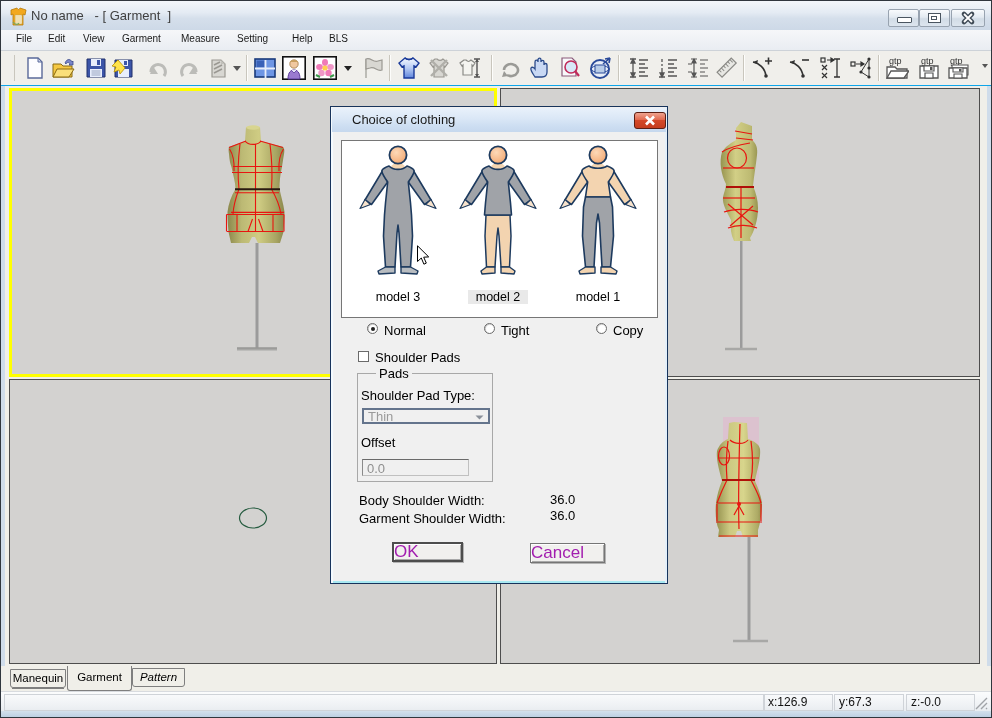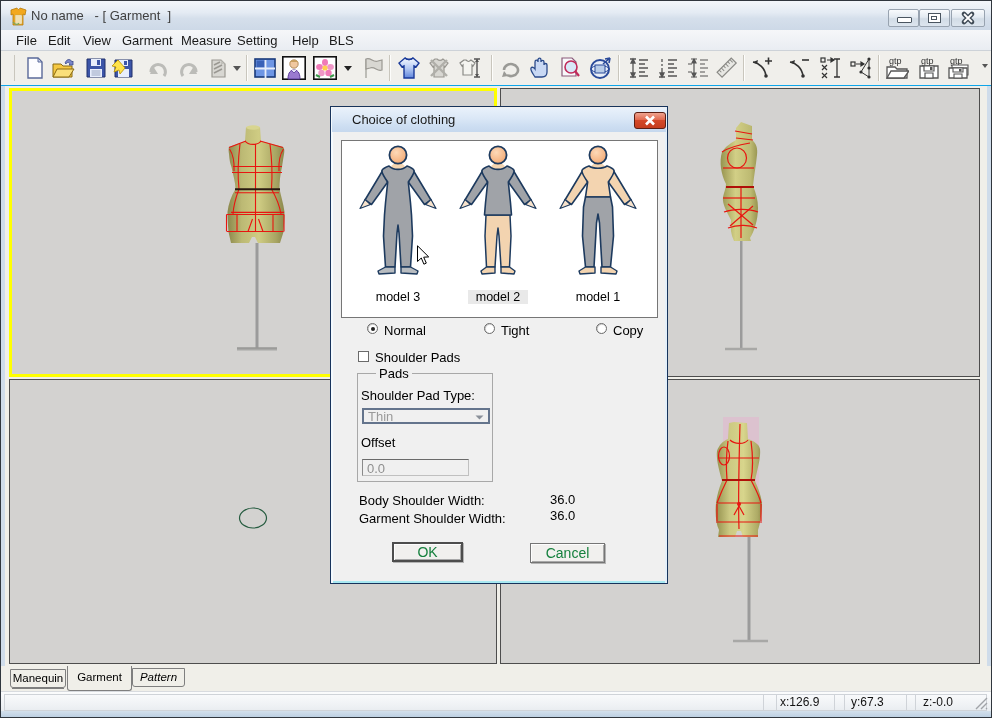--- a/index.html
+++ b/index.html
@@ -9,41 +9,41 @@
   
   #winborder{left:0;top:0;width:990px;height:716px;border:1px solid #30363d;
      background:#cfdcea;}
   #titlebar{left:1px;top:1px;width:990px;height:29px;
      background:linear-gradient(#f3f6fa 0%,#e4ebf3 40%,#d5dfeb 60%,#cdd9e7 100%);}
   #titletext{left:31px;top:8px;font-size:13px;color:#404040;}
   .capbtn{top:9px;height:16px;border:1px solid #98a3b0;border-radius:2px;
      background:linear-gradient(#f8fafc,#e3eaf1 45%,#d2dce6 55%,#dde5ee);}
   #menubar{left:1px;top:30px;width:990px;height:20px;
      background:linear-gradient(#f6f7f9,#e9edf2);border-bottom:1px solid #cdd2d8;}
-  .menuitem{position:absolute;top:3px;font-size:13px;color:#1a1a1a;}
+  .menuitem{position:absolute;top:3px;font-size:10px;color:#1a1a1a;}
   #toolbar{left:1px;top:51px;width:990px;height:34px;background:#f0efeb;
      border-bottom:1px solid #0ea5e9;}
   .tbsep{position:absolute;top:4px;width:1px;height:26px;background:#c9c6bd;border-right:1px solid #fdfdfb;}
   .ticon{position:absolute;top:5px;width:24px;height:24px;}
   
   #workspace{left:5px;top:86px;width:982px;height:580px;background:#f0efe9;}
   .vp{position:absolute;background:#d3d2d0;}
   #vpTL{left:4px;top:2px;width:482px;height:283px;border:3px solid #ffff00;}
   #vpTR{left:495px;top:2px;width:478px;height:287px;border:1px solid #4d4d4d;}
   #vpBL{left:4px;top:293px;width:486px;height:283px;border:1px solid #4d4d4d;}
   #vpBR{left:495px;top:293px;width:478px;height:283px;border:1px solid #4d4d4d;}
   
   #tabstrip{left:1px;top:666px;width:990px;height:25px;background:#f0efe9;}
   .tab{position:absolute;font-size:11.5px;text-align:center;background:#f0efe9;
        border:1px solid #7f7f7f;border-bottom-left-radius:3px;border-bottom-right-radius:3px;}
   
   #statusbar{left:1px;top:691px;width:990px;height:20px;
      background:linear-gradient(#fbfcfd,#eef1f4 70%,#e7ebef);border-top:1px solid #d8dbdf;}
   .scell{position:absolute;top:2px;height:15px;border:1px solid #cfd3d8;
-     font-size:12px;color:#111;padding-left:16px;background:transparent;}
+     font-size:12px;color:#111;padding-left:4px;background:transparent;}
   #botframe{left:1px;top:711px;width:990px;height:6px;
      background:linear-gradient(#d3e0ec,#bdd0e2);}
   
   #dialog{left:330px;top:106px;width:336px;height:476px;border:1px solid #17335b;
      background:#f0f0f0;
      box-shadow:inset -2px 0 0 #e4f0fa, inset 2px 0 0 #f4fafe, inset 0 -2px 0 #a8e9f2;}
   #dlgtitle{left:1px;top:1px;width:334px;height:24px;font-size:13px;color:#1a1a1a;
      padding-left:20px;line-height:24px;box-sizing:border-box;
      background:linear-gradient(#e9f1fb 0%,#dae7f6 45%,#cddef2 75%,#c6d8ee 100%);}
   #dlgclose{left:303px;top:5px;width:32px;height:17px;}
@@ -56,21 +56,21 @@
   .rdot{position:absolute;left:2.5px;top:2.5px;width:4px;height:4px;border-radius:50%;background:#222;}
   .checkbox{width:9px;height:9px;background:#fff;border:1px solid #6a6a6a;}
   #padsbox{left:26px;top:266px;width:134px;height:107px;border:1px solid #a8a8a8;}
   #combo{left:31px;top:301px;width:120px;height:11px;border:2px solid #64748c;background:#f0f0f0;
      font-size:13px;color:#9a9a9a;padding:1px 0 0 4px;line-height:11px;}
   #comboarr{position:absolute;right:3px;top:3px;width:12px;height:8px;background:#f0f0f0;
      text-align:center;line-height:6px;}
   #offinput{left:31px;top:352px;width:101px;height:14px;background:#f0f0f0;
      border:1px solid #c0c0c0;border-top:1px solid #6a6a6a;border-left:1px solid #8a8a8a;
      font-size:13px;color:#8f8f8f;padding:1px 0 0 4px;}
-  .btn{background:#f1f0ee;font-size:14px;text-align:center;color:#15803d;
+  .btn{background:#f1f0ee;font-size:17px;text-align:left;color:#a21caf;
      box-shadow:inset 1px 1px 0 #fdfdfd,inset -1px -1px 0 #a8a8a8, 1px 1px 0 rgba(120,120,120,0.5);}
   #okbtn{left:61px;top:435px;width:67px;height:16px;border:2px solid #4d4d4d;line-height:16px;}
   #cancelbtn{left:199px;top:436px;width:73px;height:18px;border:1px solid #757575;line-height:18px;}
 </style>
 </head>
 <body>
 <div class="abs" id="winborder"></div>
 <div class="abs" id="titlebar"></div>
 <div class="abs" id="titletext">No name&nbsp;&nbsp;&nbsp;- [ Garment&nbsp; ]</div>
 <svg class="abs" id="appicon" style="left:9px;top:7px;" width="19" height="20" viewBox="0 0 19 20">

